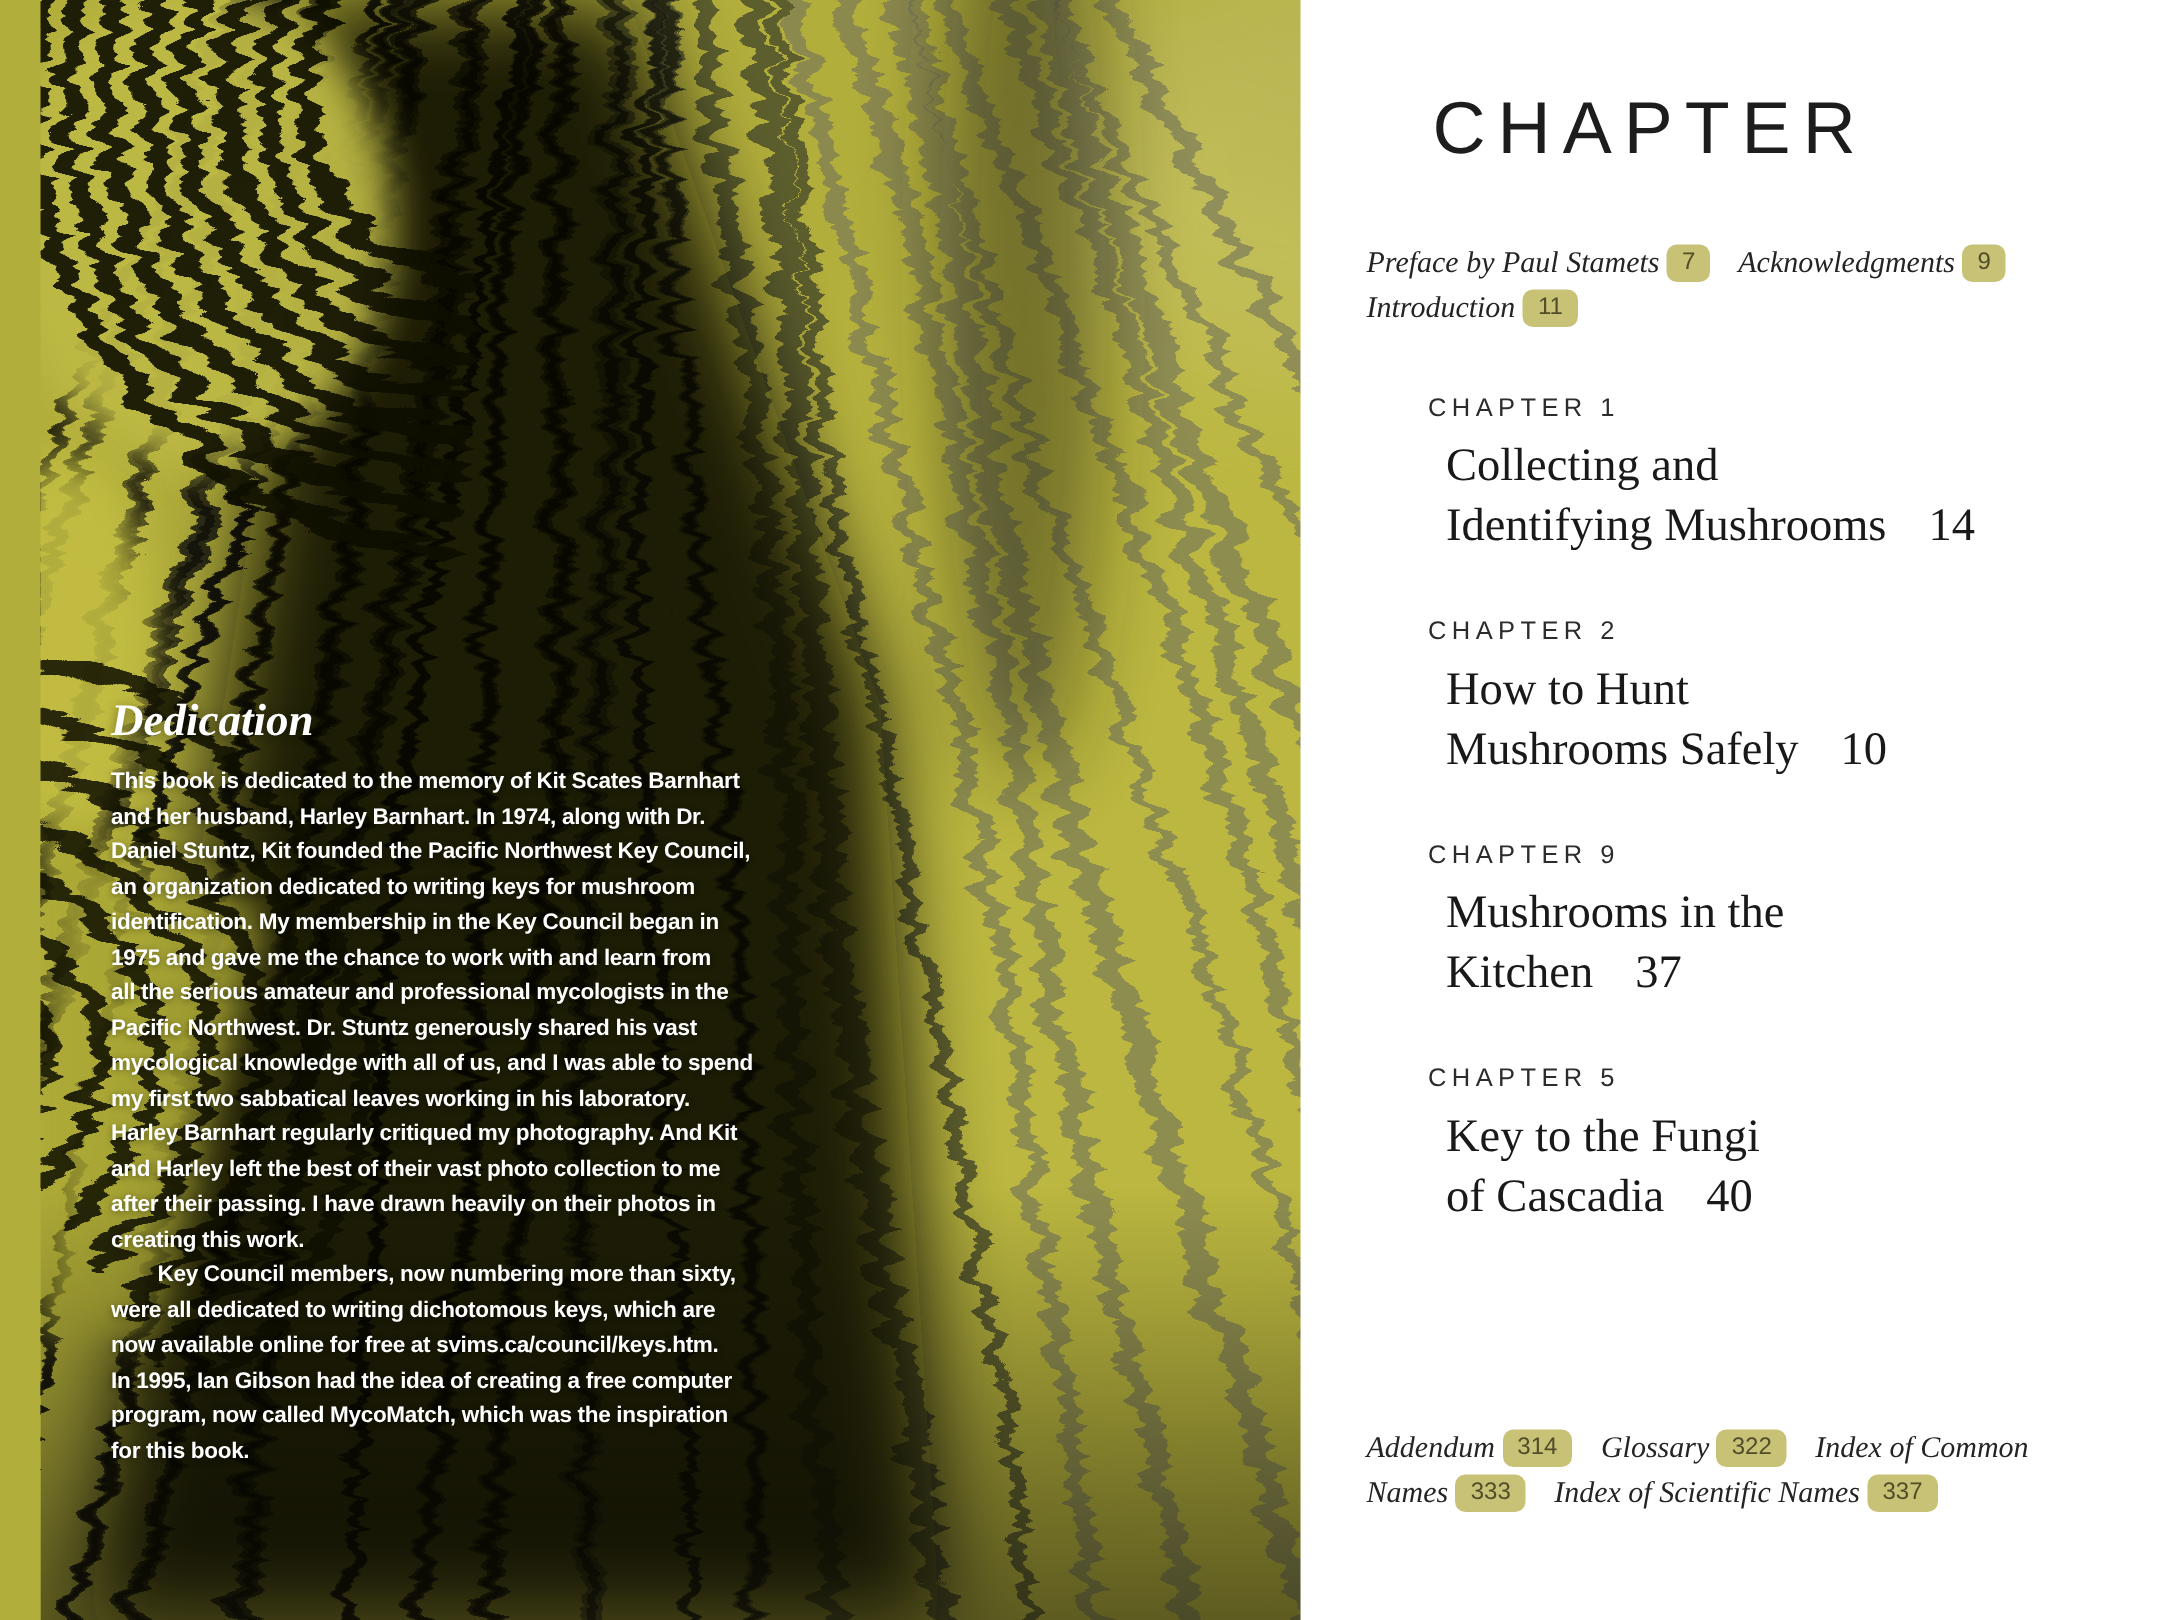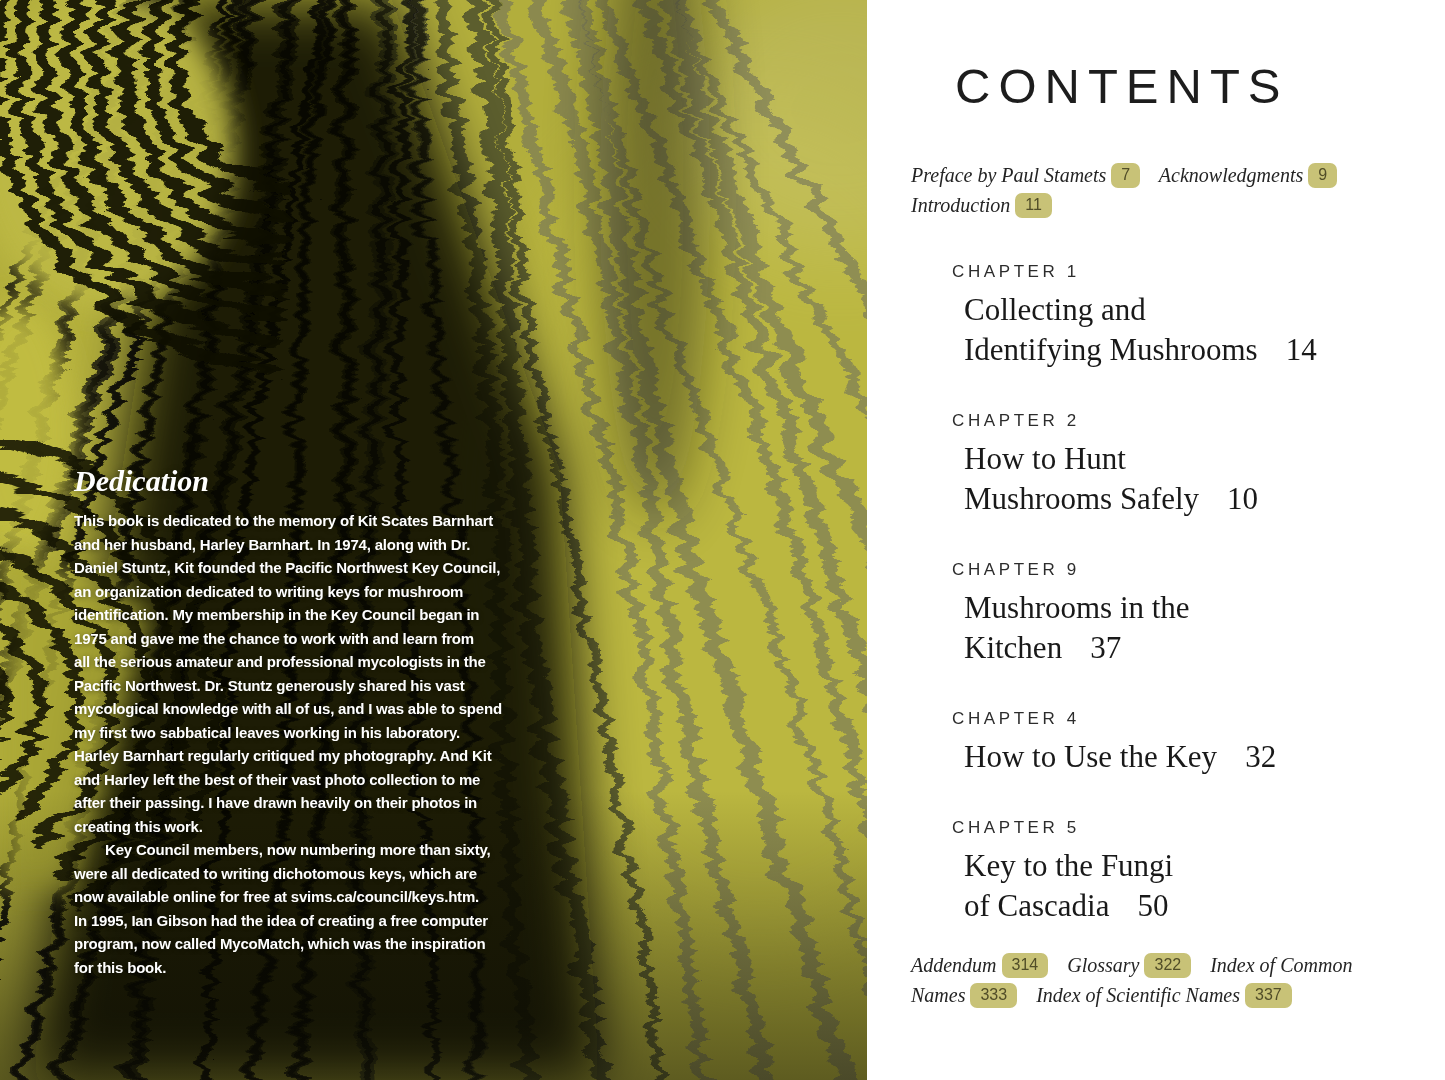--- a/index.html
+++ b/index.html
@@ -1,21 +1,21 @@
 <!DOCTYPE html>
 <html><head>
 <meta charset="utf-8">
 <style>
   html,body{margin:0;padding:0;background:#ffffff;}
   body{width:1445px;height:1080px;position:relative;overflow:hidden;
        font-family:"Liberation Sans",sans-serif;}
 
   
   .photo-page{position:absolute;left:0;top:0;width:867px;height:1080px;
-              overflow:hidden;background:var(--photo-olive,#b2ae3c);}
+              overflow:hidden;background:var(--photo-olive,#b2ae3c);padding-left:27px;}
   .photo-page svg{display:block;}
 
   .dedication{position:absolute;left:74px;top:464px;width:540px;z-index:2;color:#ffffff;}
   .ded-head{margin:0 0 11px 0;
             font-family:"Liberation Serif",serif;font-style:italic;font-weight:700;
             font-size:30px;line-height:34px;text-shadow:0 1px 7px rgba(0,0,0,.45);}
   .ded-para{margin:0;font-weight:700;font-size:15px;line-height:23.5px;
             letter-spacing:-0.2px;white-space:pre-line;
             text-shadow:0 1px 5px rgba(0,0,0,.4);}
   .ded-para.p2{text-indent:31px;}
@@ -159,42 +159,38 @@
     <p class="ded-para p2">Key Council members, now numbering more than sixty,
 were all dedicated to writing dichotomous keys, which are
 now available online for free at svims.ca/council/keys.htm.
 In 1995, Ian Gibson had the idea of creating a free computer
 program, now called MycoMatch, which was the inspiration
 for this book.</p>
   </div>
 </div>
 
 <div class="toc-page">
-  <div class="toc-title">CONTENTS</div>
+  <div class="toc-title">CHAPTER</div>
   <div id="frontMatter" class="toc-run front-matter"><span class="toc-run-item"><span class="run-label">Preface by Paul Stamets</span>&nbsp;<span class="badge">7</span></span> <span class="toc-run-item"><span class="run-label">Acknowledgments</span>&nbsp;<span class="badge">9</span></span> <span class="toc-run-item"><span class="run-label">Introduction</span>&nbsp;<span class="badge">11</span></span></div>
   <div id="chapters" class="chapters">
       <div class="chapter">
         <div class="kicker">CHAPTER 1</div>
         <div class="ch-line">Collecting and</div>
         <div class="ch-line">Identifying Mushrooms<span class="pagenum">14</span></div>
       </div>
       <div class="chapter">
         <div class="kicker">CHAPTER 2</div>
         <div class="ch-line">How to Hunt</div>
         <div class="ch-line">Mushrooms Safely<span class="pagenum">10</span></div>
       </div>
       <div class="chapter">
         <div class="kicker">CHAPTER 9</div>
         <div class="ch-line">Mushrooms in the</div>
         <div class="ch-line">Kitchen<span class="pagenum">37</span></div>
       </div>
       <div class="chapter">
-        <div class="kicker">CHAPTER 4</div>
-        <div class="ch-line">How to Use the Key<span class="pagenum">32</span></div>
-      </div>
-      <div class="chapter">
         <div class="kicker">CHAPTER 5</div>
         <div class="ch-line">Key to the Fungi</div>
-        <div class="ch-line">of Cascadia<span class="pagenum">50</span></div>
+        <div class="ch-line">of Cascadia<span class="pagenum">40</span></div>
       </div>
     </div>
   <div id="backMatter" class="toc-run back-matter"><span class="toc-run-item"><span class="run-label">Addendum</span>&nbsp;<span class="badge">314</span></span> <span class="toc-run-item"><span class="run-label">Glossary</span>&nbsp;<span class="badge">322</span></span> <span class="toc-run-item"><span class="run-label">Index of Common Names</span>&nbsp;<span class="badge">333</span></span> <span class="toc-run-item"><span class="run-label">Index of Scientific Names</span>&nbsp;<span class="badge">337</span></span></div>
 </div>
 
 </body></html>

